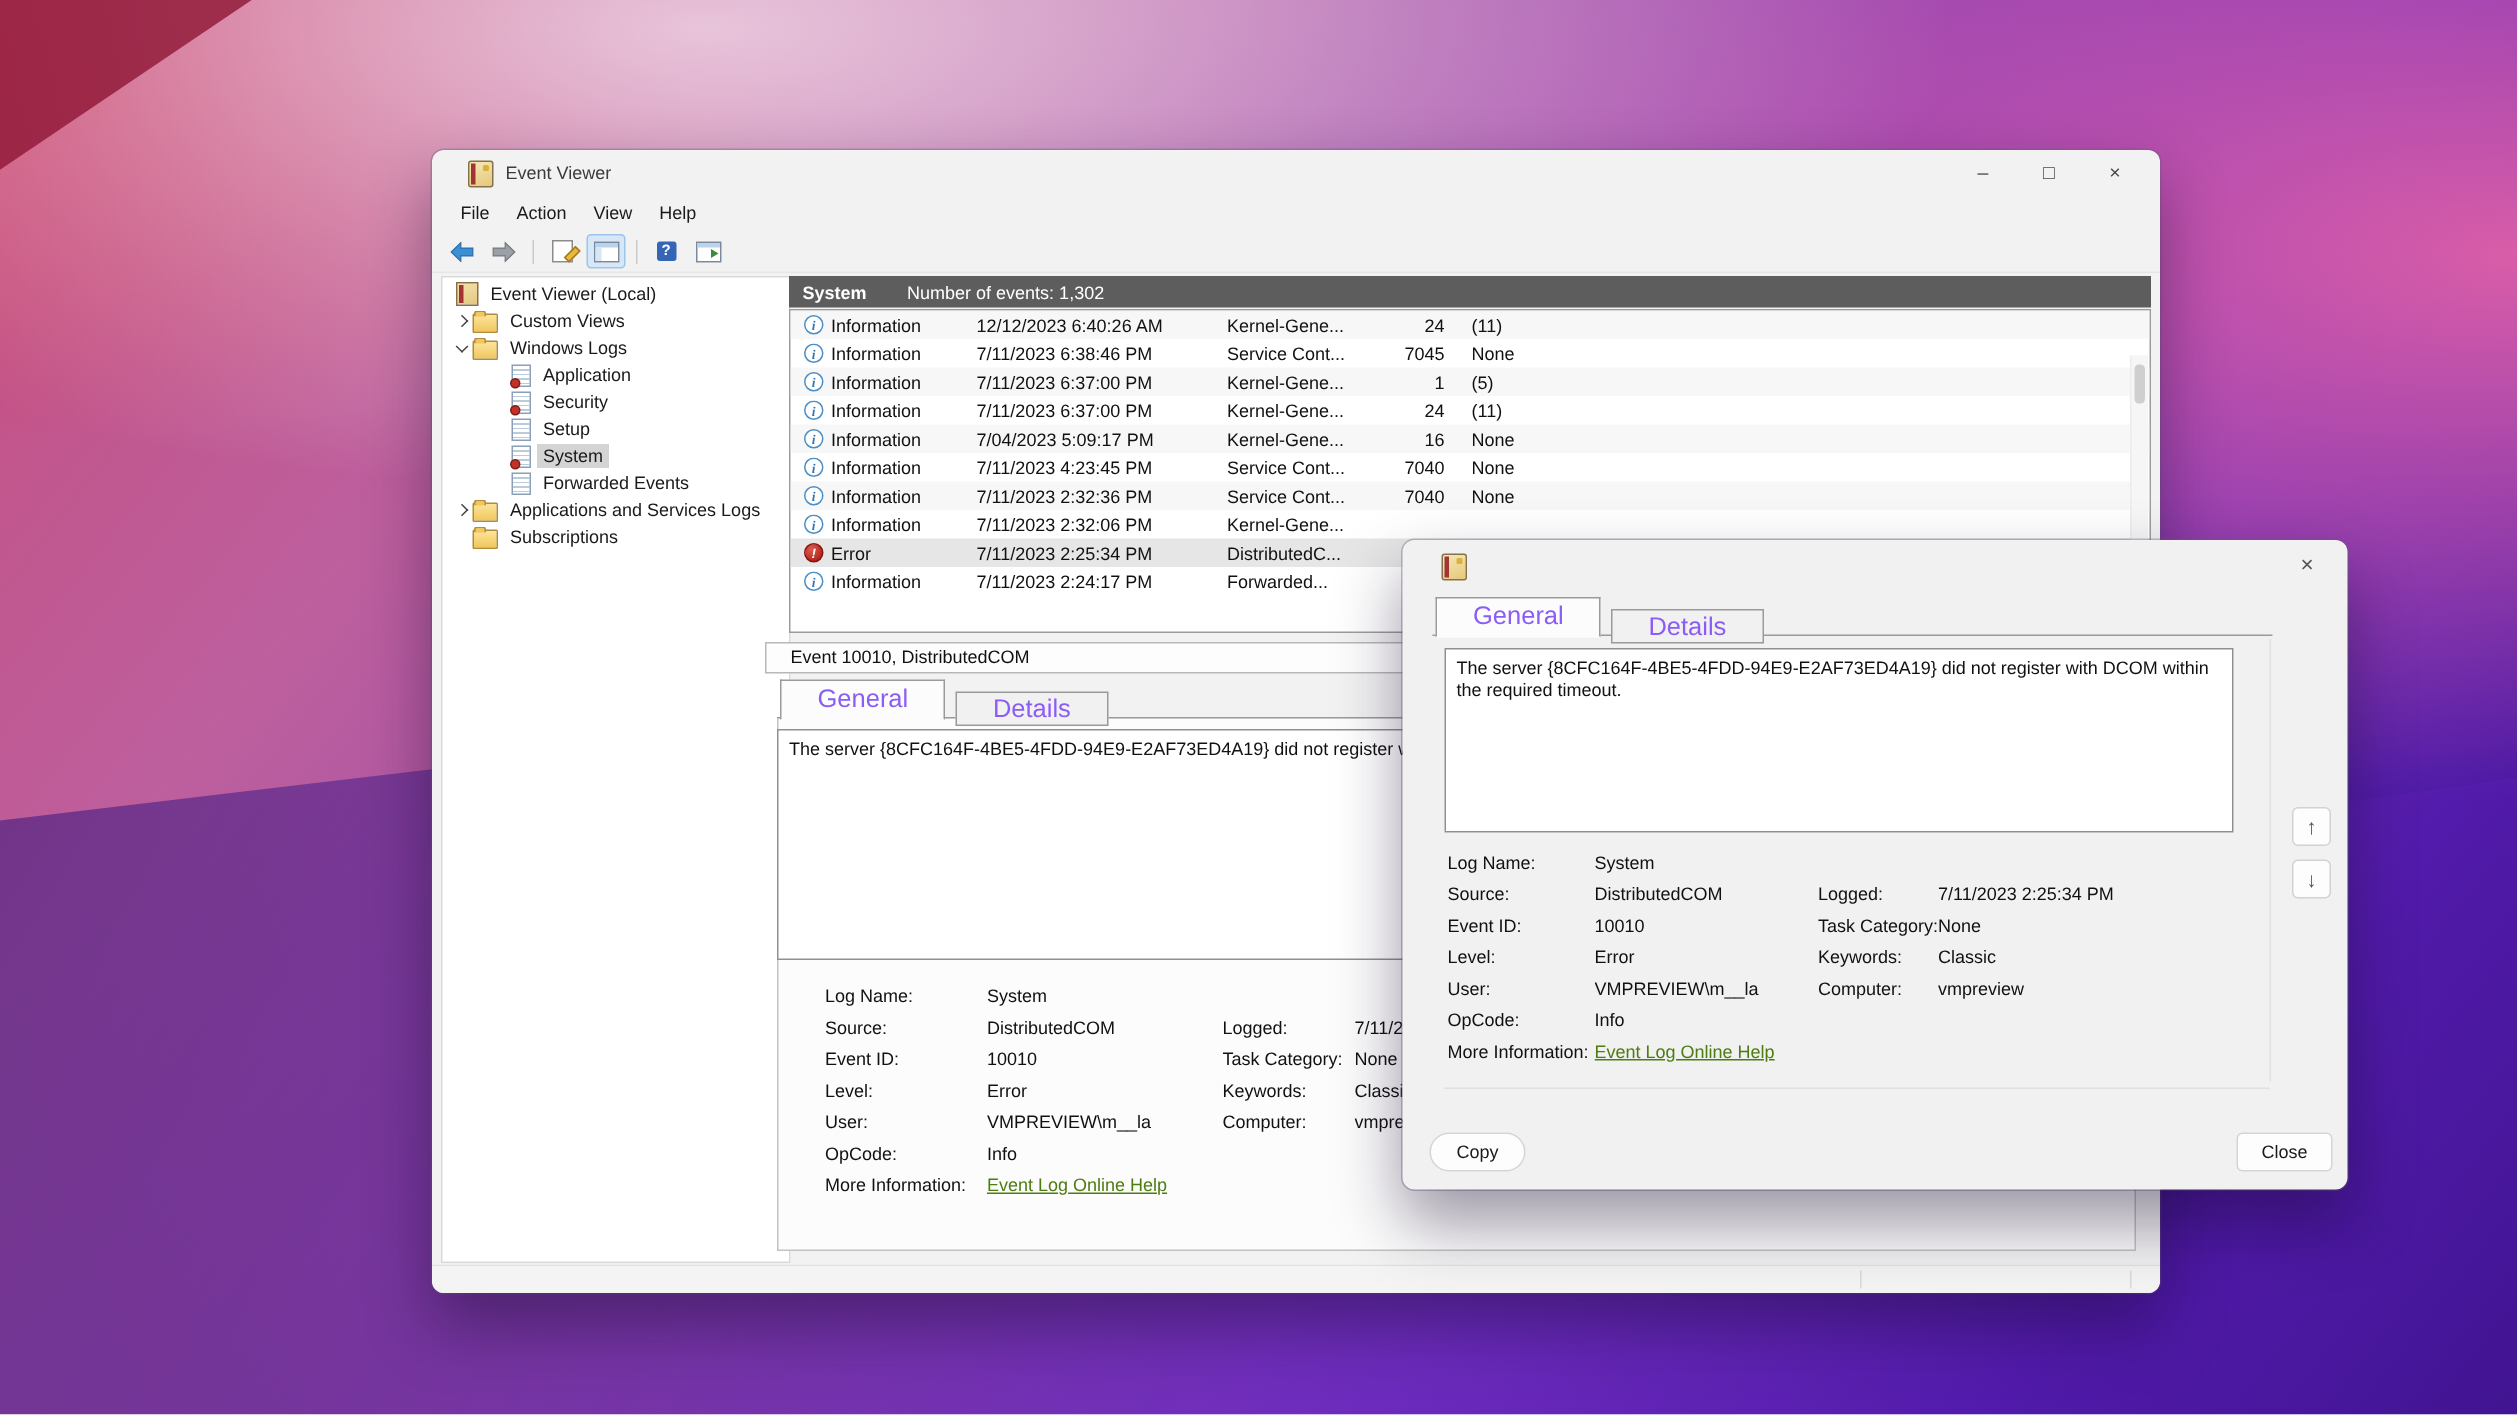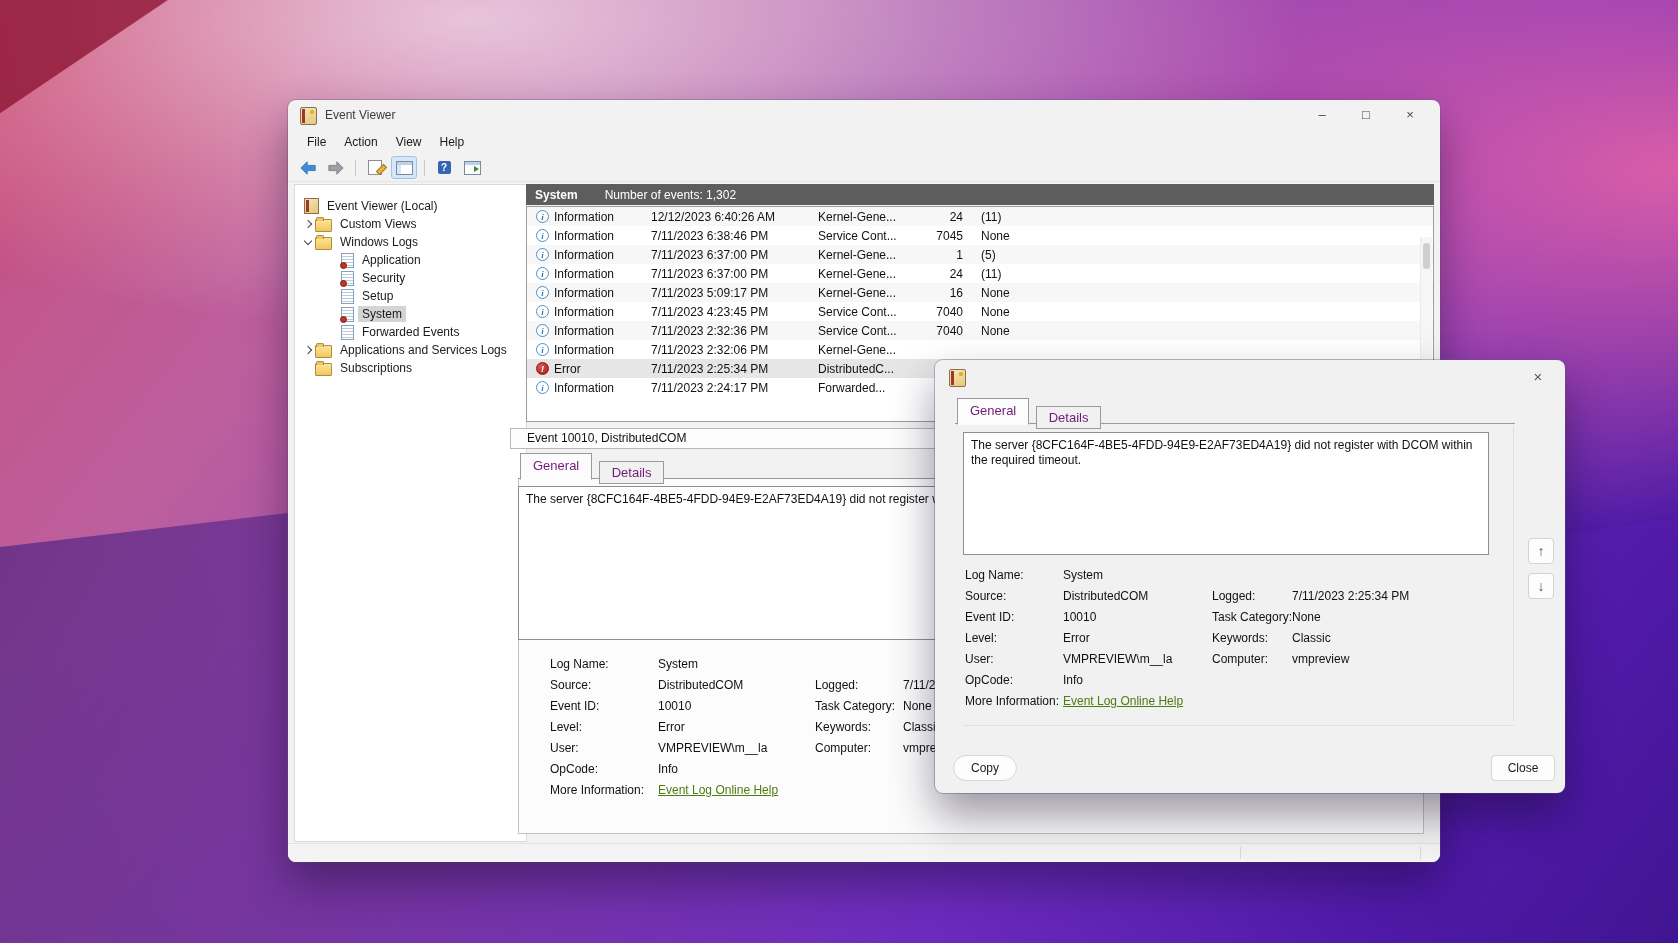--- a/index.html
+++ b/index.html
@@ -13,21 +13,21 @@
     radial-gradient(70% 55% at 100% 18%, #d95da8 0%, rgba(217,93,168,0) 70%),
     radial-gradient(55% 45% at 0% 4%, #c52a55 0%, rgba(197,42,85,0) 60%),
     linear-gradient(128deg,#c64f7e 0%,#bd5f9e 22%,#9a49ae 46%,#7230bd 68%,#4a18a4 86%,#36128a 100%);}
   .wp-facet{position:absolute;inset:0;clip-path:polygon(0 58%,38% 50%,72% 62%,100% 55%,100% 100%,0 100%);
     background:linear-gradient(115deg,rgba(28,8,112,.55),rgba(90,30,190,.28) 60%,rgba(140,40,200,.12));}
   .wp-facet2{position:absolute;inset:0;clip-path:polygon(0 0,10% 0,0 12%);background:#8e1535;opacity:.8;}
 
   
   .win{position:absolute;background:#f2f2f2;border-radius:8px;
        box-shadow:0 22px 44px rgba(20,8,40,.42),0 0 0 1px rgba(110,95,135,.38);}
-  .titlebar{position:absolute;left:0;right:0;top:0;height:30px;}
+  .titlebar{position:absolute;left:12px;right:0;top:0;height:30px;}
   .appicon{position:absolute;width:15px;height:16px;background:linear-gradient(160deg,#f6e7b4,#e5c87c);
            border:1px solid #87714a;border-radius:2px;}
   .appicon::before{content:'';position:absolute;left:1px;top:1px;bottom:1px;width:3px;background:#a23434;}
   .appicon::after{content:'';position:absolute;right:2px;top:2px;width:4px;height:4px;background:#d8b23c;border-radius:1px;}
   .wtitle{position:absolute;left:37px;top:0;line-height:30px;font-size:12px;color:#3b3b3b;}
   .wbtns{position:absolute;right:8px;top:0;height:30px;display:flex;}
   .wbtn{width:44px;text-align:center;line-height:30px;font-size:13px;color:#4a4a4a;}
 
   
   .menubar{position:absolute;top:30px;left:0;right:0;height:24px;display:flex;padding-left:10px;}
@@ -43,21 +43,21 @@
   .ic-console{width:15px;height:12px;background:#fff;border:1px solid #7a8a9a;position:relative;}
   .ic-console::before{content:'';position:absolute;left:0;right:0;top:0;height:3px;background:#b9d3ea;}
   .ic-console.tree::after{content:'';position:absolute;left:0;top:3px;bottom:0;width:4px;background:#d6e6f4;}
   .ic-console.pane::after{content:'';position:absolute;right:1px;top:4px;width:0;height:0;
                  border-left:5px solid #3d8a3d;border-top:3px solid transparent;border-bottom:3px solid transparent;}
   .ic-help{width:13px;height:13px;background:#3566b5;border-radius:2px;color:#fff;font-size:10px;font-weight:bold;
            text-align:center;line-height:13px;}
 
   
   .treepanel{position:absolute;left:6px;top:84px;width:231px;bottom:20px;background:#fff;
-             border:1px solid #dadada;padding-top:12px;overflow:hidden;}
+             border:1px solid #dadada;padding-top:2px;overflow:hidden;}
   .trow{height:18px;display:flex;align-items:center;font-size:12px;color:#1a1a1a;white-space:nowrap;}
   .ind0{padding-left:8px;}.ind1{padding-left:6px;}.ind2{padding-left:44px;}
   .exp{width:14px;display:flex;justify-content:center;flex:none;}
   .chev{width:5px;height:5px;border-right:1.3px solid #444;border-bottom:1.3px solid #444;display:inline-block;}
   .chev.collapsed{transform:rotate(-45deg);}
   .chev.expanded{transform:rotate(45deg);margin-top:-2px;}
   .ticon{width:16px;height:14px;margin-right:4px;position:relative;flex:none;}
   .ticon.event-viewer{width:13px;height:14px;margin-left:1px;background:linear-gradient(160deg,#f3e2ae,#e4c87e);border:1px solid #87714a;}
   .ticon.event-viewer::before{content:'';position:absolute;left:1px;top:1px;bottom:1px;width:3px;background:#a23434;}
   .ticon.folder,.ticon.folder-sub{width:15px;height:11px;margin-top:3px;background:linear-gradient(#fde49a,#f0c75e);
@@ -92,22 +92,22 @@
   .lv{width:13px;height:13px;border-radius:50%;flex:none;display:flex;align-items:center;justify-content:center;
       font-size:9px;font-weight:bold;margin-left:3px;box-sizing:border-box;}
   .lv-info{background:#fff;border:1px solid #4a8fc7;color:#3576b5;font-style:italic;font-family:"Liberation Serif","DejaVu Serif",serif;}
   .lv-err{background:radial-gradient(circle at 35% 30%,#e05a4e,#a01810);color:#fff;border:1px solid #8c1410;}
   .vscroll{position:absolute;right:1px;top:30px;bottom:1px;width:11px;background:#f6f6f6;border-left:1px solid #ececec;}
   .vthumb{position:absolute;left:2px;top:6px;width:7px;height:26px;background:#cfcfcf;border-radius:3px;}
 
   
   .tabstrip{position:absolute;height:26px;}
   .tabstrip::after{content:'';position:absolute;left:0;right:0;bottom:0;height:1px;background:#9a9a9a;z-index:1;}
-  .tab{position:relative;display:inline-block;margin-left:2px;padding:0 12px;height:21px;line-height:21px;
-       font-size:13px;background:#f1f1f1;border:1px solid #9a9a9a;vertical-align:bottom;top:4px;z-index:2;color:#701a75;}
+  .tab{position:relative;display:inline-block;margin-left:2px;padding:0 24px;height:21px;line-height:21px;
+       font-size:17px;background:#f1f1f1;border:1px solid #9a9a9a;vertical-align:bottom;top:4px;z-index:2;color:#8b5cf6;}
   .tab.active{height:25px;line-height:24px;top:0;background:#fcfcfc;border-bottom-color:#fcfcfc;z-index:3;}
 
   
   .detailpane{position:absolute;left:222px;top:326px;width:922px;height:412px;}
   .pheader{position:absolute;left:0;right:0;top:2px;height:21px;background:#fdfdfd;border:1px solid #b8b8b8;
            line-height:19px;padding-left:16px;font-size:12px;color:#111;box-sizing:border-box;}
   .ptabs{left:8px;top:27px;right:8px;}
   .tabpage{position:absolute;left:8px;right:8px;top:53px;bottom:4px;background:#fcfcfc;
            border:1px solid #c2c2c2;border-top:none;}
   .ptext{position:absolute;left:8px;top:60px;width:906px;height:154px;background:#fff;border:1px solid #8f8f8f;
@@ -297,21 +297,21 @@
           <span class="c c-date">7/11/2023 6:37:00 PM</span>
           <span class="c c-source">Kernel-Gene...</span>
           <span class="c c-id">24</span>
           <span class="c c-cat">(11)</span>
         </div>
         <div class="lrow">
           <span class="c c-level">
             <i class="lv lv-info">i</i>
             <span>Information</span>
           </span>
-          <span class="c c-date">7/11/2023 5:09:17 PM</span>
+          <span class="c c-date">7/04/2023 5:09:17 PM</span>
           <span class="c c-source">Kernel-Gene...</span>
           <span class="c c-id">16</span>
           <span class="c c-cat">None</span>
         </div>
         <div class="lrow">
           <span class="c c-level">
             <i class="lv lv-info">i</i>
             <span>Information</span>
           </span>
           <span class="c c-date">7/11/2023 4:23:45 PM</span>

